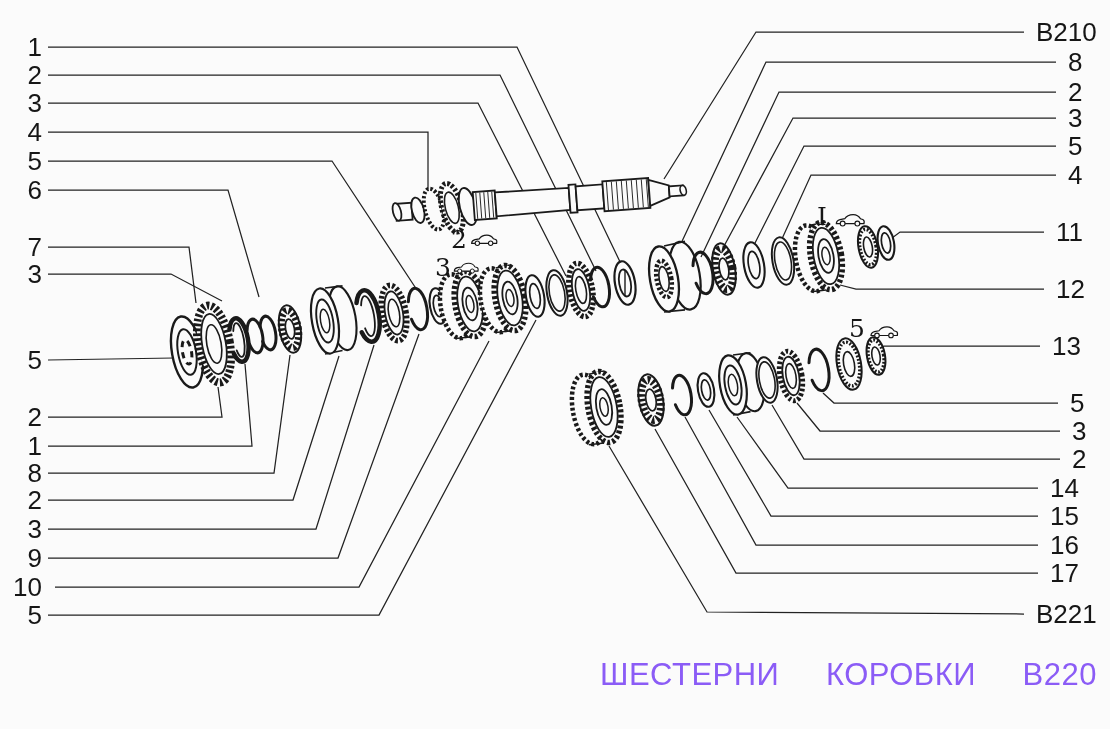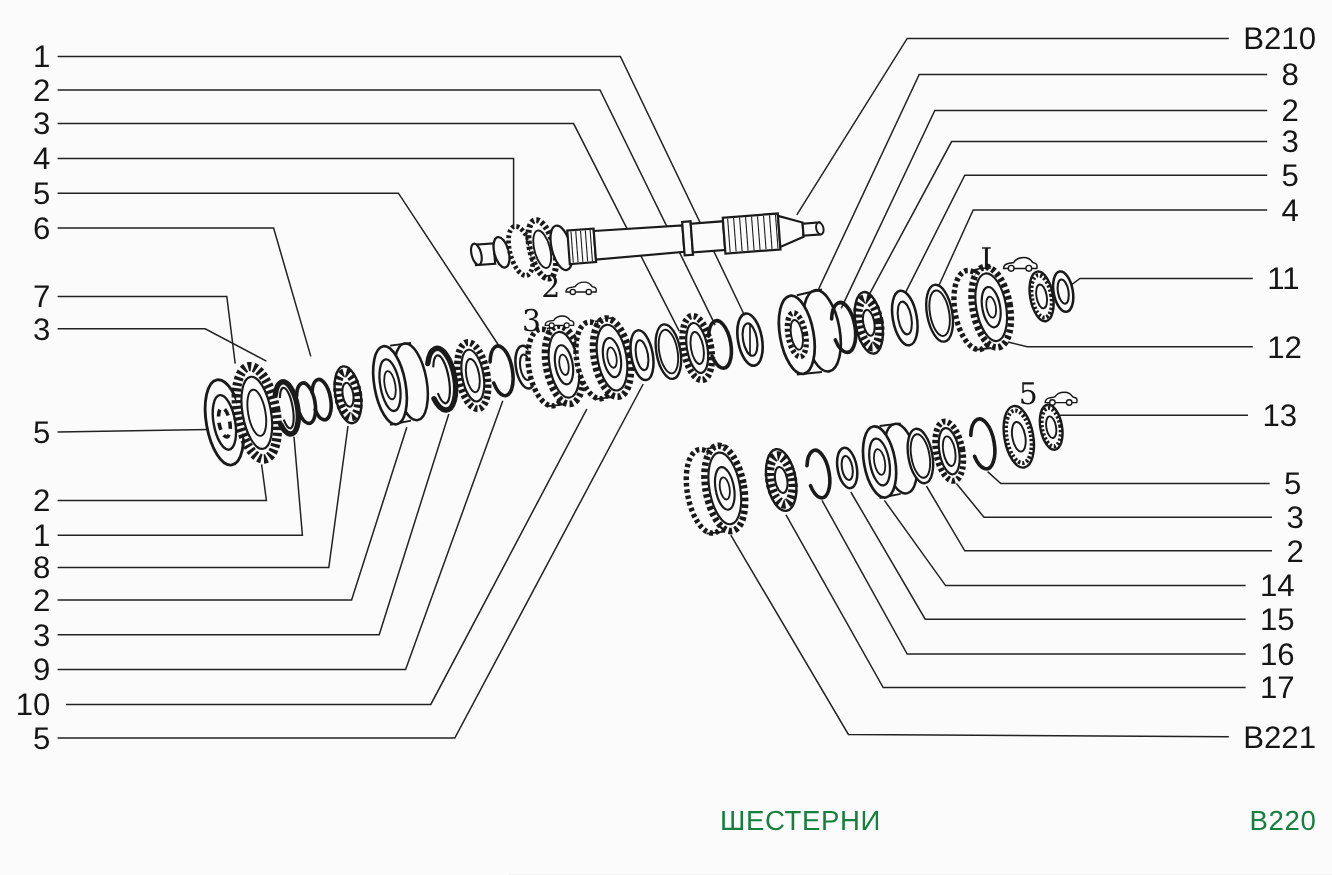--- a/index.html
+++ b/index.html
@@ -16,23 +16,23 @@
     font-size:26px;
     fill:#161616;
   }
   .annot-num{
     font-family:"DejaVu Serif", serif;
     font-size:25px;
     fill:#161616;
   }
   .caption{
     position:absolute;
-    left:600px; top:671px; width:497px;
+    left:600px; top:657px; width:497px;
     display:flex; justify-content:space-between; align-items:baseline;
-    font-size:23px; letter-spacing:0.5px; color:#15803d;
+    font-size:31px; letter-spacing:0.5px; color:#8b5cf6;
     white-space:nowrap;
   }
 </style>
 </head>
 <body>
 
 <div class="page">
 
   <svg id="diagram" width="1110" height="729" viewBox="0 0 1110 729" xmlns="http://www.w3.org/2000/svg">
     <defs>
@@ -267,15 +267,16 @@
         <use href="#car" transform="translate(466 268) scale(0.9)"></use>
         <text x="822" y="216" class="annot-num" text-anchor="middle" dominant-baseline="central" font-family="&quot;Liberation Serif&quot;, serif" font-size="24">I</text>
         <use href="#car" transform="translate(850 220) scale(1.05)"></use>
         <text x="857" y="328" class="annot-num" text-anchor="middle" dominant-baseline="central">5</text>
         <use href="#car" transform="translate(884 332) scale(1)"></use>
       </g>
   </svg>
 
   <div class="caption">
     <span>ШЕСТЕРНИ</span>
+    <span>КОРОБКИ</span>
     <span>В220</span>
   </div>
 </div>
 
 </body></html>

